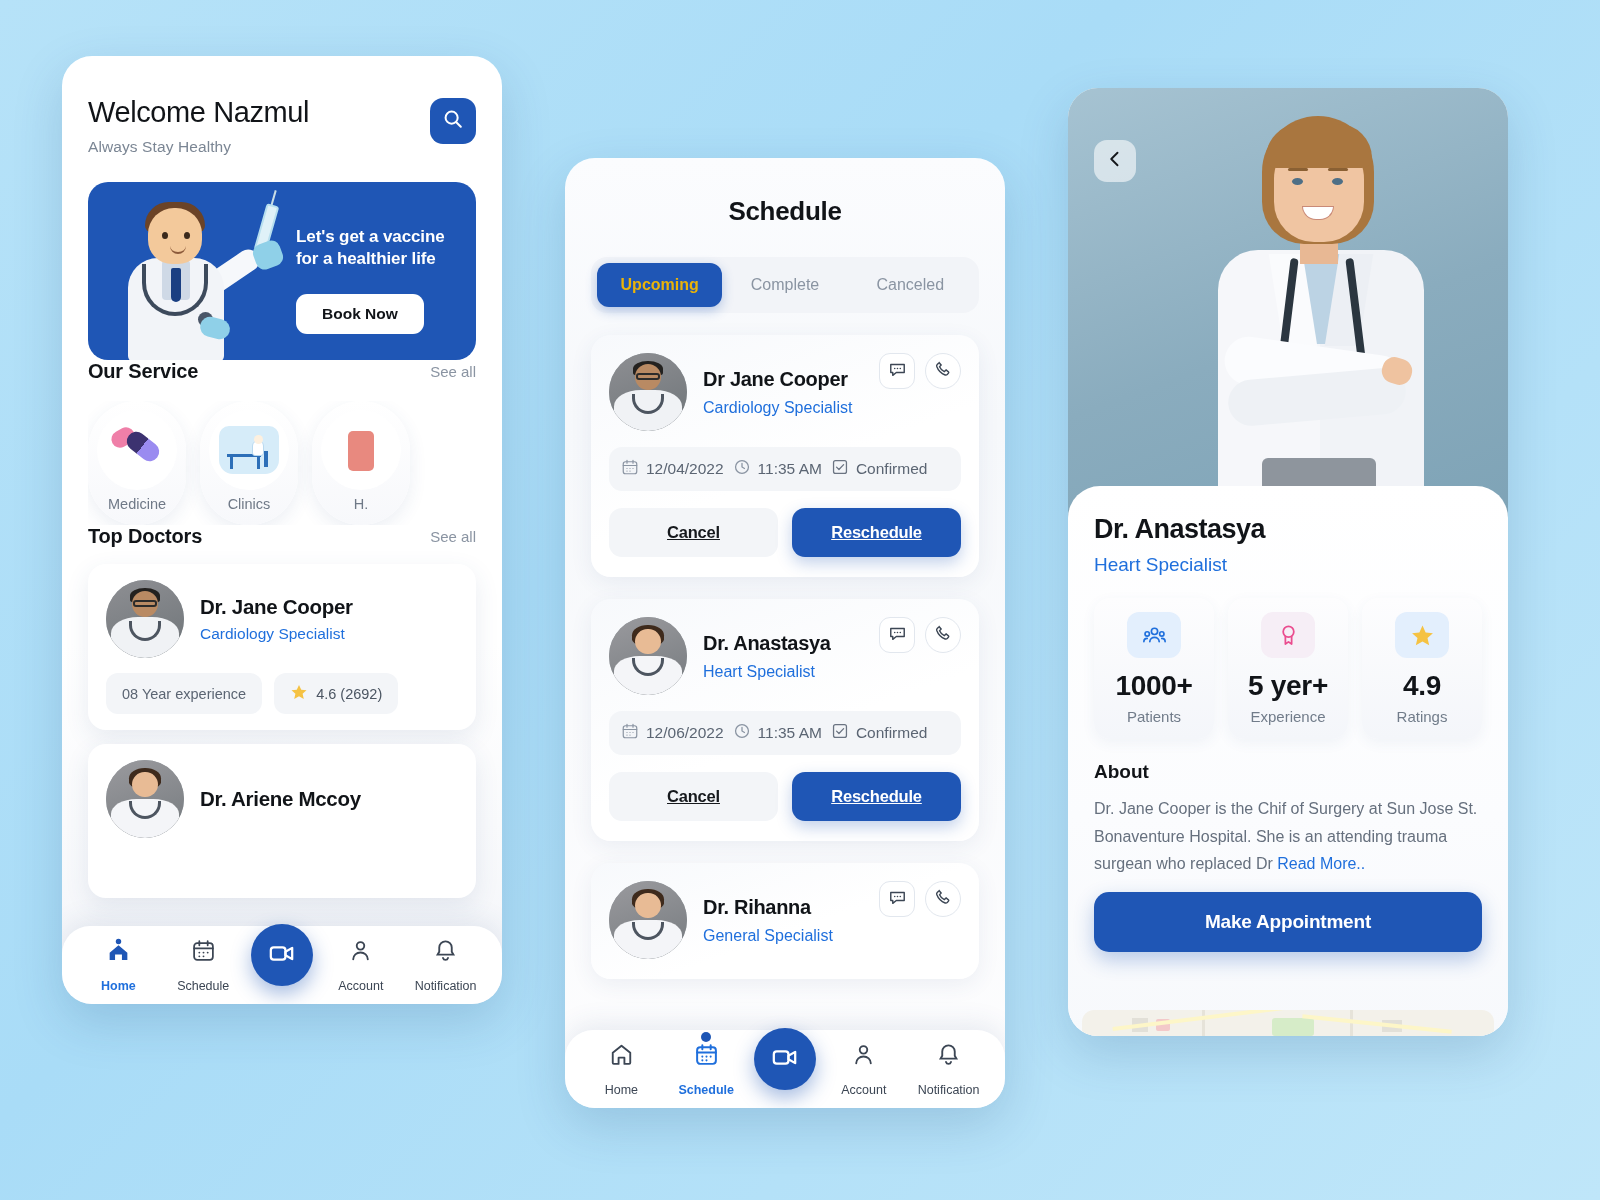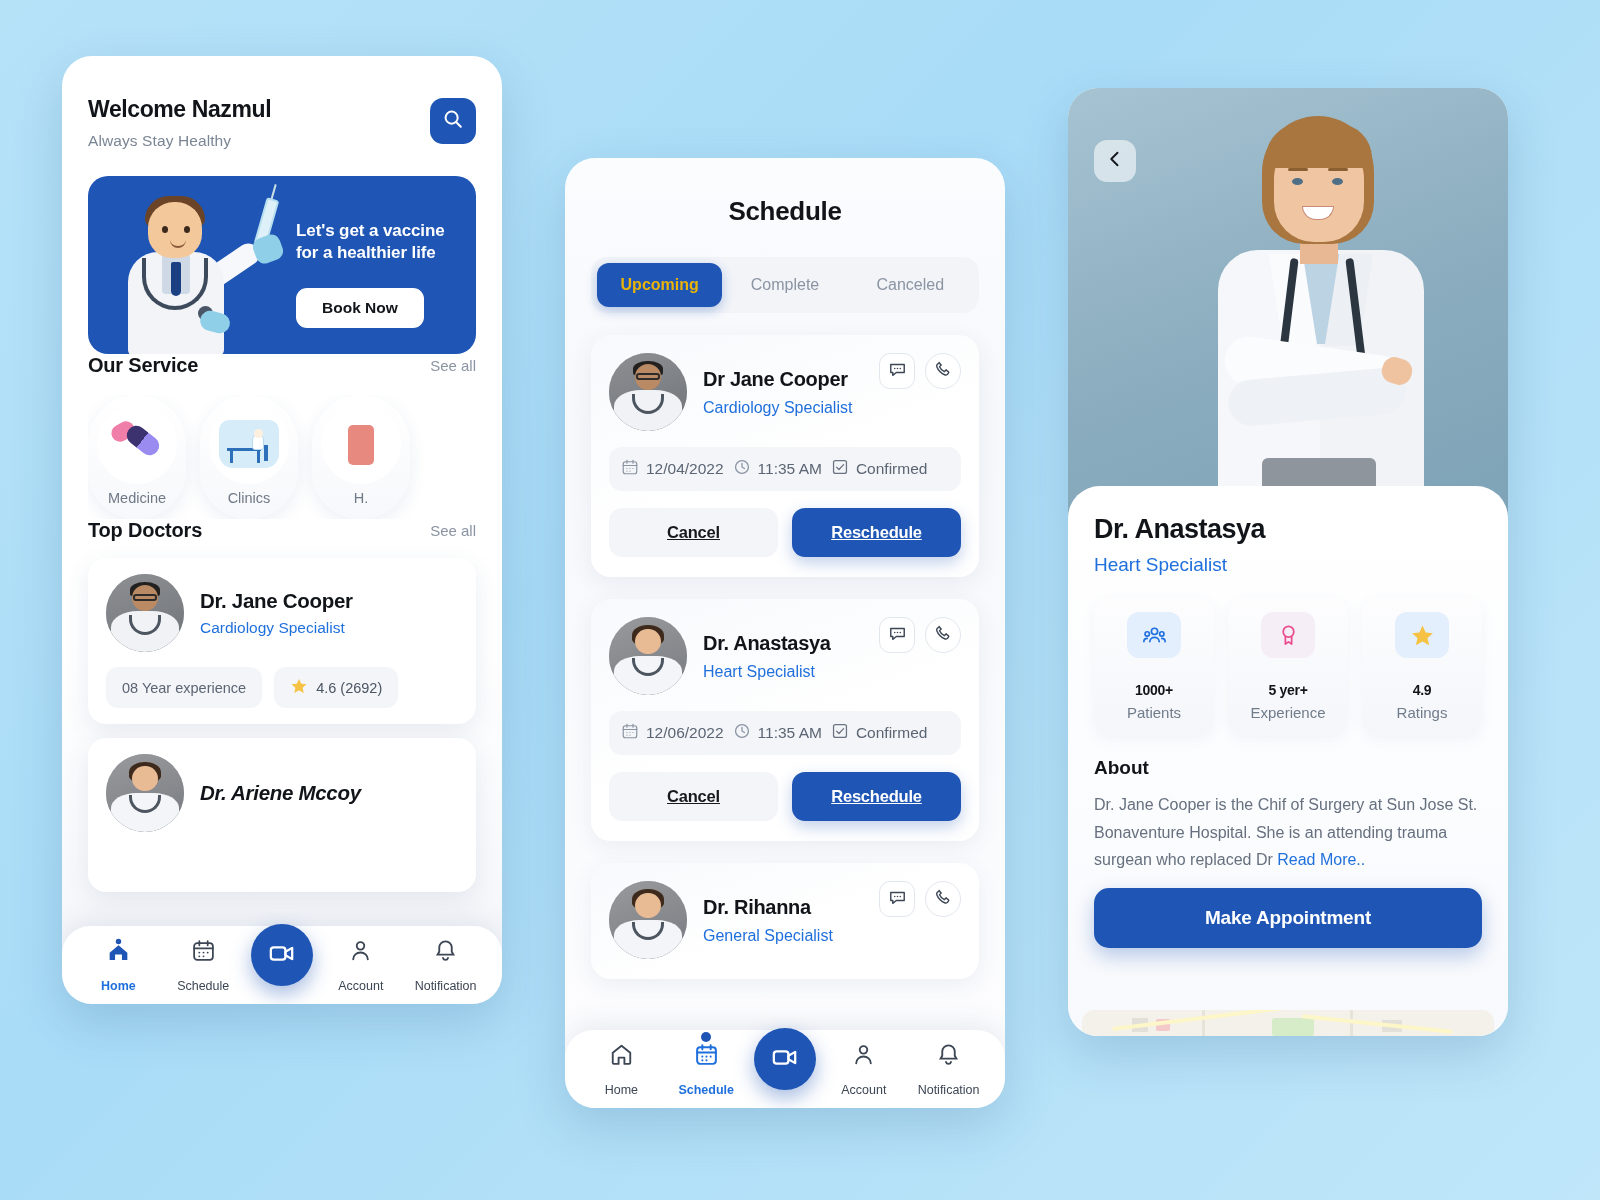--- a/index.html
+++ b/index.html
@@ -33,21 +33,21 @@
     width: 440px; height: 948px;
     background: linear-gradient(180deg, #ffffff 0%, #ffffff 62%, #f3f5f9 100%);
   }
 
   .s1-inner { padding: 40px 26px 0 26px; position: relative; height: 100%; }
 
   .welcome-row {
     display: flex; align-items: flex-start; justify-content: space-between;
   }
   .welcome-title {
-    font-size: 23px; font-weight: 700; color: #111418; letter-spacing: -.4px;
+    font-size: 29px; font-weight: 400; color: #111418; letter-spacing: -.4px;
   }
   .welcome-sub {
     font-size: 15.5px; color: #7b8694; margin-top: 9px; letter-spacing: .1px;
   }
   .search-btn {
     width: 46px; height: 46px; border-radius: 13px;
     background: #1f56b5; display: flex; align-items: center; justify-content: center;
     flex: none; margin-top: 2px;
   }
   .search-btn svg { width: 22px; height: 22px; }
@@ -189,21 +189,20 @@
   .doc-chips { display: flex; gap: 12px; margin-top: 15px; }
   .chip {
     background: #f3f5f8; border-radius: 12px; padding: 10px 16px;
     font-size: 14.5px; color: #5b6573; display: flex; align-items: center; gap: 8px;
   }
   .chip.rate { color: #4b5562; }
 
   .doc-card.peek {
     margin-top: 14px;
     padding-bottom: 60px;
-    font-style: italic;
   }
 
   
   .av-m { position: absolute; inset: 0; background: linear-gradient(160deg,#8e8f93,#6e7478); }
   .av-m .hd { position: absolute; left: 50%; top: 14%; width: 34%; height: 34%;
               margin-left: -17%; background: #b98a63; border-radius: 50%; }
   .av-m .hr { position: absolute; left: 50%; top: 10%; width: 38%; height: 20%;
               margin-left: -19%; background: #23211f; border-radius: 50% 50% 20% 20%; }
   .av-m .bd { position: absolute; left: 50%; bottom: 0; width: 86%; height: 52%;
               margin-left: -43%; background: #f0f2f5; border-radius: 40% 40% 0 0; }
@@ -393,21 +392,21 @@
     flex: 1; background: linear-gradient(180deg,#fdfdfe,#f4f6fa);
     border-radius: 16px; padding: 14px 0 14px 0;
     display: flex; flex-direction: column; align-items: center;
     box-shadow: 0 4px 14px rgba(45,80,130,.06);
   }
   .stat-ico {
     width: 54px; height: 46px; border-radius: 12px; background: #e3effd;
     display: flex; align-items: center; justify-content: center;
   }
   .stat-ico svg { width: 25px; height: 25px; }
-  .stat-val { font-size: 14px; font-weight: 700; color: #111418; margin-top: 24px; letter-spacing: -.3px; }
+  .stat-val { font-size: 28px; font-weight: 700; color: #111418; margin-top: 12px; letter-spacing: -.3px; }
   .stat-lbl { font-size: 15px; color: #717c8a; margin-top: 6px; }
 
   .about-h { font-size: 19px; font-weight: 700; color: #111418; margin-top: 22px; }
   .about-p { font-size: 16px; color: #66707e; line-height: 1.72; margin-top: 12px; }
   .about-more { font-size: 16px; color: #1f6fdc; }
 
   .make-appt {
     margin-top: 14px; width: 100%;
     padding: 19px 0; border-radius: 15px; border: none;
     background: #1f56b5; color: #fff; font-size: 19px; font-weight: 700;

